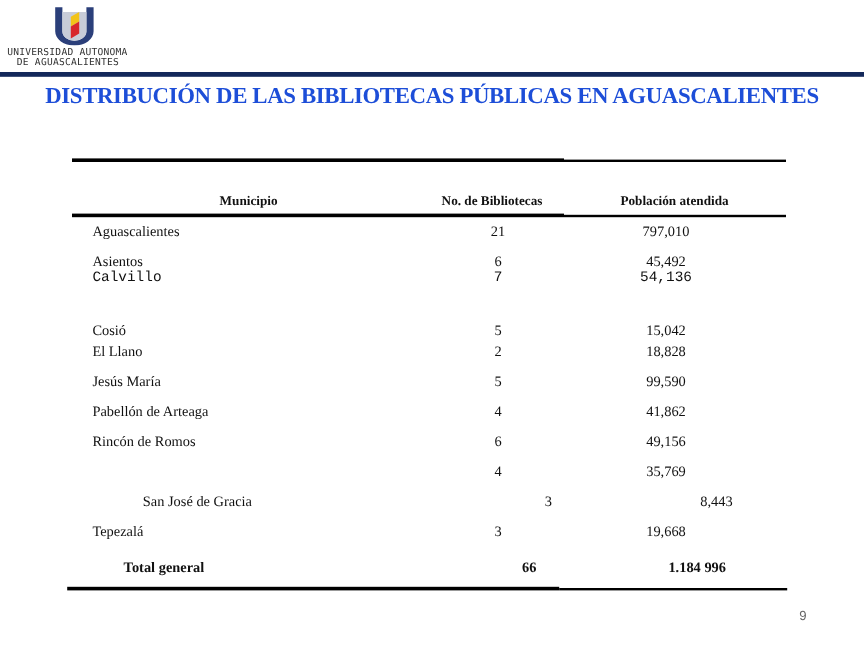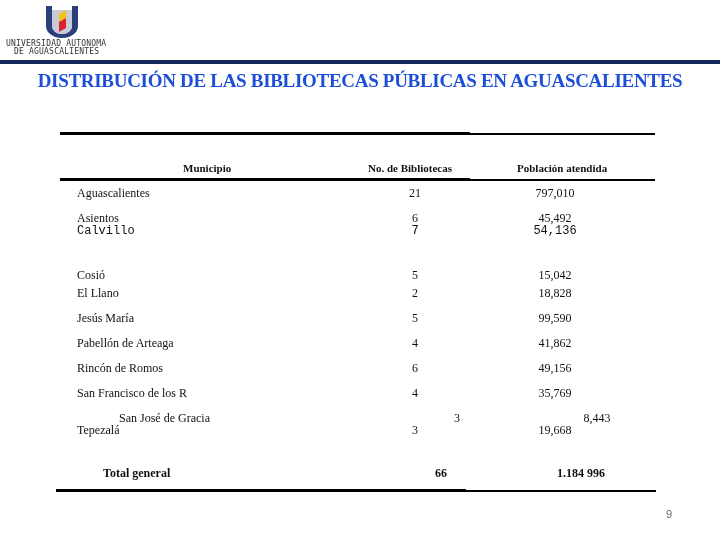--- a/index.html
+++ b/index.html
@@ -85,30 +85,29 @@
   <span class="c1">Pabellón de Arteaga</span>
   <span class="c2">4</span>
   <span class="c3">41,862</span>
 </div>
 <div class="row" style="top:361px;padding-left:18px;">
   <span class="c1">Rincón de Romos</span>
   <span class="c2">6</span>
   <span class="c3">49,156</span>
 </div>
 <div class="row" style="top:386px;">
-  <span class="c1">San Francisco de los R</span>
   <span class="c2">4</span>
   <span class="c3">35,769</span>
 </div>
 <div class="row" style="top:411px;margin-left:42px;">
   <span class="c1">San José de Gracia</span>
   <span class="c2">3</span>
   <span class="c3">8,443</span>
 </div>
-<div class="row" style="top:423px;">
+<div class="row" style="top:436px;">
   <span class="c1">Tepezalá</span>
   <span class="c2">3</span>
   <span class="c3">19,668</span>
 </div>
 <div class="row total" style="top:466px;">
   <span class="c1">Total general</span>
   <span class="c2">66</span>
   <span class="c3">1.184 996</span>
 </div>
 

